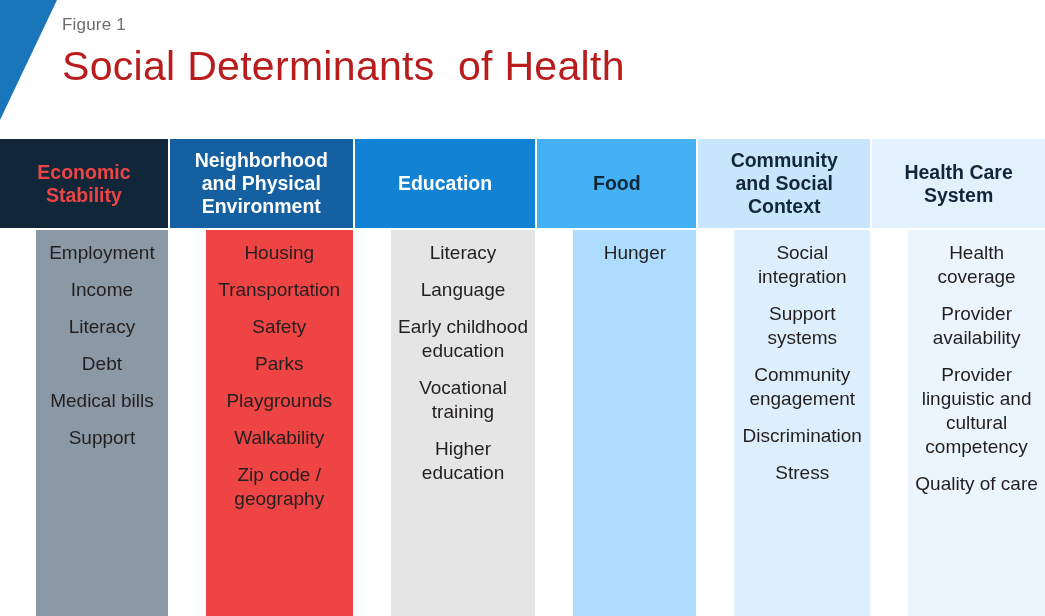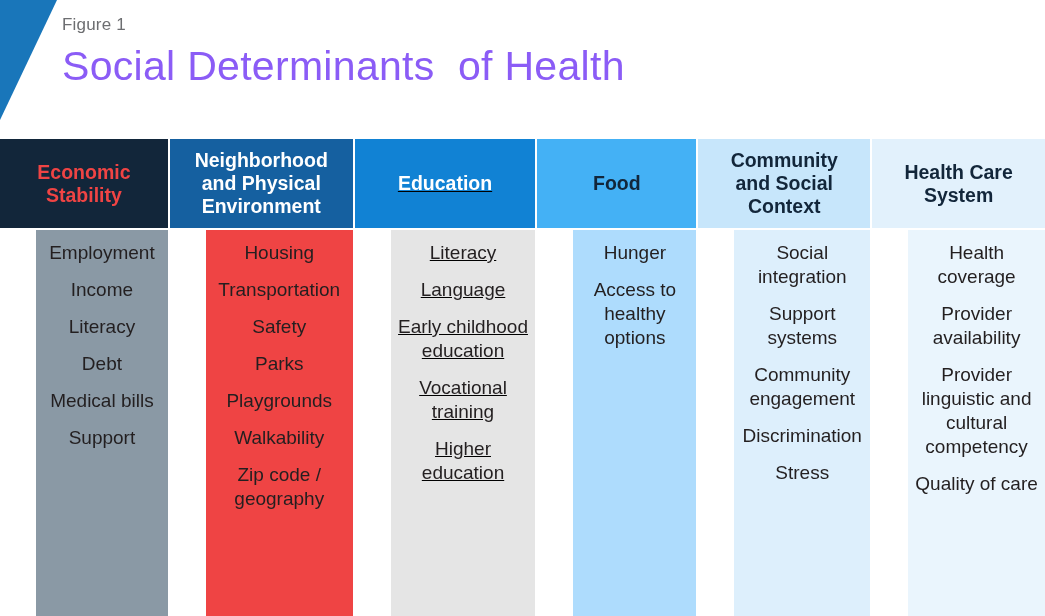--- a/index.html
+++ b/index.html
@@ -37,21 +37,21 @@
   }
   .fig-label {
     font-size: 17px;
     color: #6d6e71;
     letter-spacing: 0.2px;
     line-height: 22px;
     font-family: "Liberation Sans", sans-serif;
   }
   .fig-title {
     font-size: 41px;
-    color: #8b5cf6;
+    color: #b91c1c;
     font-weight: 400;
     line-height: 52px;
     letter-spacing: 0.3px;
     margin-top: 4px;
     white-space: pre;
   }
 
   
   .sdoh-table {
     position: absolute;
@@ -99,21 +99,21 @@
     margin-bottom: 13px;
     width: 100%;
     text-align: center;
     white-space: pre-line;
   }
   .col-body .item:last-child { margin-bottom: 0; }
 
   
   .c0 { width: 171px; }
   .c1 { width: 186px; }
-  .c2 { width: 184px; text-decoration: underline; }
+  .c2 { width: 184px; }
   .c3 { width: 162px; }
   .c4 { width: 175px; }
   .c5 { width: 174px; }
 
   
   .h0 { background: #12263a; color: #ef4444; }
   .h1 { background: #1560a0; color: #ffffff; }
   .h2 { background: #1182d4; color: #ffffff; }
   .h3 { background: #44b1f5; color: #12263a; }
   .h4 { background: #c7e6fb; color: #12263a; }
@@ -181,23 +181,20 @@
 training</div>
         <div class="item">Higher
 education</div>
       </div>
     </div>
 
     <div class="sdoh-col c3">
       <div class="col-header h3" style="white-space: pre-line;">Food</div>
       <div class="col-body b3">
         <div class="item">Hunger</div>
-        <div class="item">Access to
-healthy
-options</div>
       </div>
     </div>
 
     <div class="sdoh-col c4">
       <div class="col-header h4" style="white-space: pre-line;">Community
 and Social
 Context</div>
       <div class="col-body b4">
         <div class="item">Social
 integration</div>

